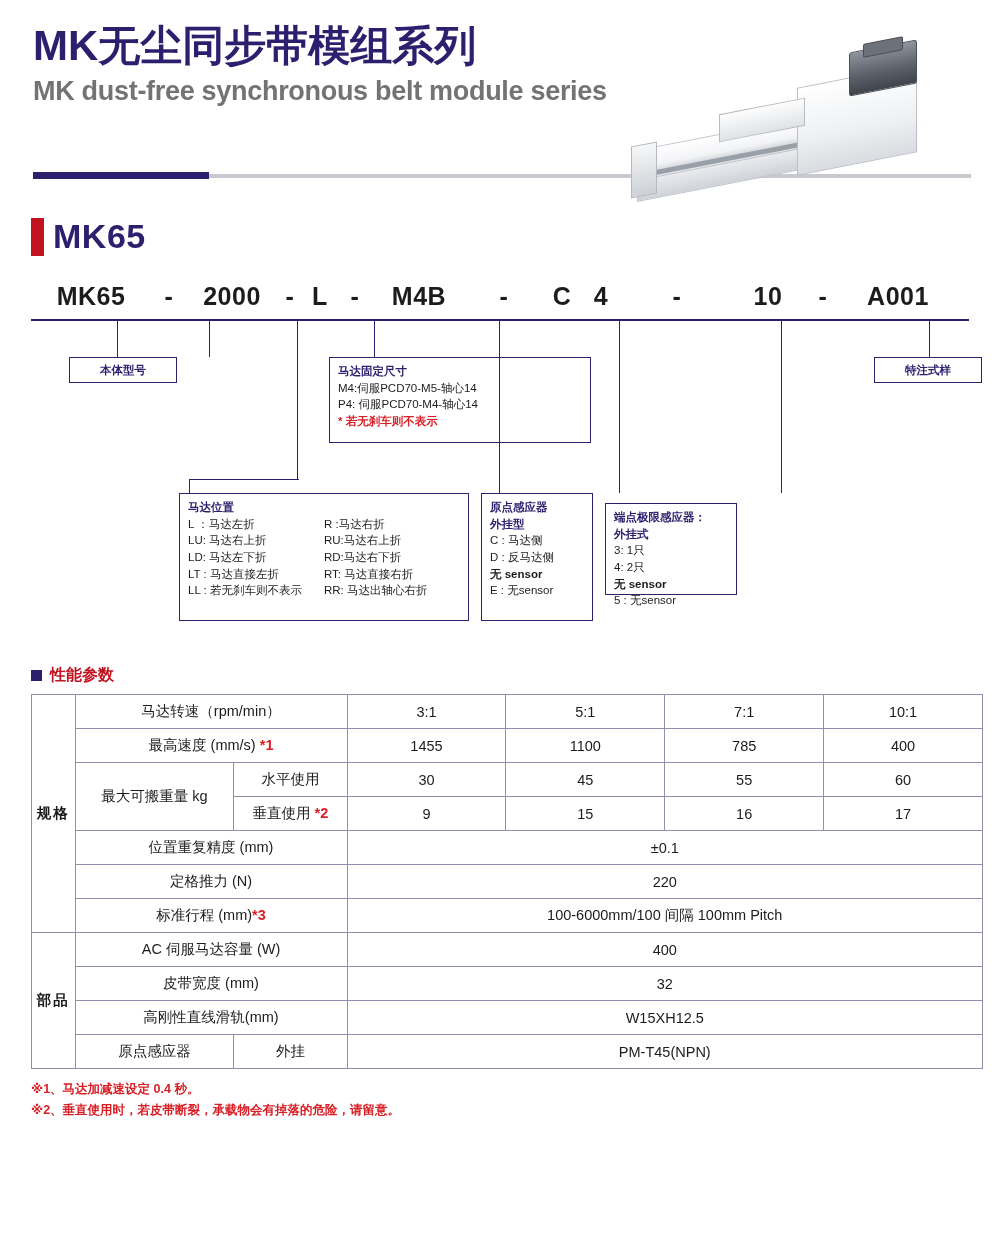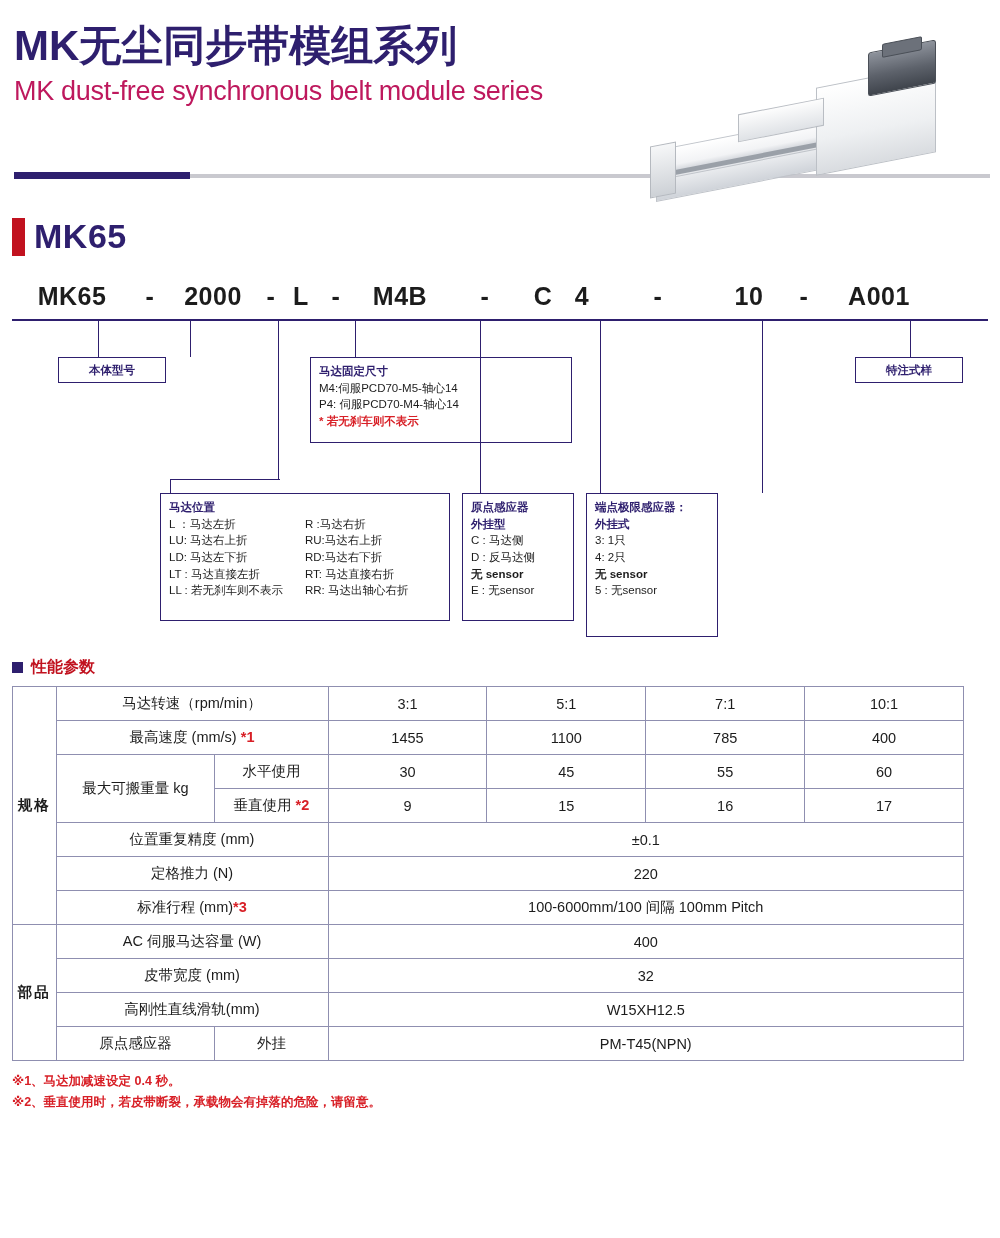--- a/index.html
+++ b/index.html
@@ -3,30 +3,30 @@
 <meta charset="utf-8">
 <style>
   * { box-sizing: border-box; }
   html, body { margin:0; padding:0; }
   body {
     width:1000px; height:1238px;
     font-family:"Liberation Sans","DejaVu Sans",sans-serif;
     color:#231f20; background:#ffffff;
     position:relative; overflow:hidden;
   }
-  .page { position:relative; width:1000px; height:1238px; padding:18px 10px; }
+  .page { position:relative; width:1000px; height:1238px; padding:18px 29px; }
 
   
   .header { position:relative; height:175px; }
   .h-title {
     font-size:42px; font-weight:bold; color:#2e1f6e;
     letter-spacing:0px; line-height:1.05; margin:6px 0 0 4px;
   }
   .h-sub {
-    font-size:27px; font-weight:normal; color:#be185d;
+    font-size:27px; font-weight:bold; color:#737373;
     margin:8px 0 0 4px; letter-spacing:-0.3px;
   }
   .h-rule { position:absolute; left:4px; right:0; top:150px; height:4px; background:#c9c9cf; }
   .h-rule-left { position:absolute; left:4px; top:148px; width:176px; height:7px; background:#2e1f6e; }
 
   
   .prod { position:absolute; right:14px; top:16px; width:330px; height:205px; }
   .prod .rail {
     position:absolute; left:10px; top:86px; width:246px; height:40px;
     background:linear-gradient(180deg,#ffffff 0%,#f2f3f5 45%,#d7dadf 60%,#fbfbfc 100%);
@@ -89,21 +89,21 @@
   .lbox .red { color:#d81f26; font-weight:bold; }
   .lbox .bold { font-weight:bold; }
   .lline { position:absolute; background:#2e1f6e; }
   .lline.v { width:1px; }
   .lline.h { height:1px; }
 
   .two-col { display:flex; }
   .two-col .c { flex:1; }
 
   
-  .sec-head { display:flex; align-items:center; margin:16px 0 8px 2px; }
+  .sec-head { display:flex; align-items:center; margin:24px 0 8px 2px; }
   .sec-sq { width:11px; height:11px; background:#2e1f6e; margin-right:8px; }
   .sec-title { font-size:16px; font-weight:bold; color:#c1121f; }
 
   table.spec { border-collapse:collapse; width:952px; margin-left:2px; }
   table.spec td {
     border:1px solid #8f8fb0; font-size:14.5px; text-align:center;
     padding:7px 4px; color:#1c1c1c; background:#ffffff;
   }
   td.sideband {
     width:40px; background:#efeef6; font-weight:bold; font-size:16px;
@@ -164,21 +164,21 @@
     <div class="code-rule"></div>
   </div>
 
   <div class="legend-wrap">
 
     <div class="lline v" style="left:88px;  top:0px;  height:36px;"></div>
     <div class="lline v" style="left:180px; top:0px;  height:36px;"></div>
     <div class="lline v" style="left:345px; top:0px;  height:36px;"></div>
     <div class="lline v" style="left:900px; top:0px;  height:36px;"></div>
 
-    <div class="lbox" style="left:48px; top:36px; width:108px; height:26px; display:flex; align-items:center; justify-content:center;">
+    <div class="lbox" style="left:40px; top:36px; width:108px; height:26px; display:flex; align-items:center; justify-content:center;">
       <span class="ttl">本体型号</span>
     </div>
 
 
     <div class="lbox" style="left:300px; top:36px; width:262px; height:86px;">
       <div class="ttl">马达固定尺寸</div>
       <div>M4:伺服PCD70-M5-轴心14</div>
       <div>P4: 伺服PCD70-M4-轴心14</div>
       <div class="red">* 若无刹车则不表示</div>
     </div>
@@ -217,21 +217,21 @@
 
     <div class="lbox" style="left:452px; top:172px; width:112px; height:128px;">
       <div class="ttl">原点感应器</div>
       <div class="ttl">外挂型</div>
       <div>C : 马达侧</div>
       <div>D : 反马达侧</div>
       <div class="bold">无 sensor</div>
       <div>E : 无sensor</div>
     </div>
 
-    <div class="lbox" style="left:576px; top:172px; width:132px; height:144px;">
+    <div class="lbox" style="left:576px; top:182px; width:132px; height:92px;">
       <div class="ttl">端点极限感应器：</div>
       <div class="ttl">外挂式</div>
       <div>3:  1只</div>
       <div>4:  2只</div>
       <div class="bold">无 sensor</div>
       <div>5 : 无sensor</div>
     </div>
 
   </div>
 

